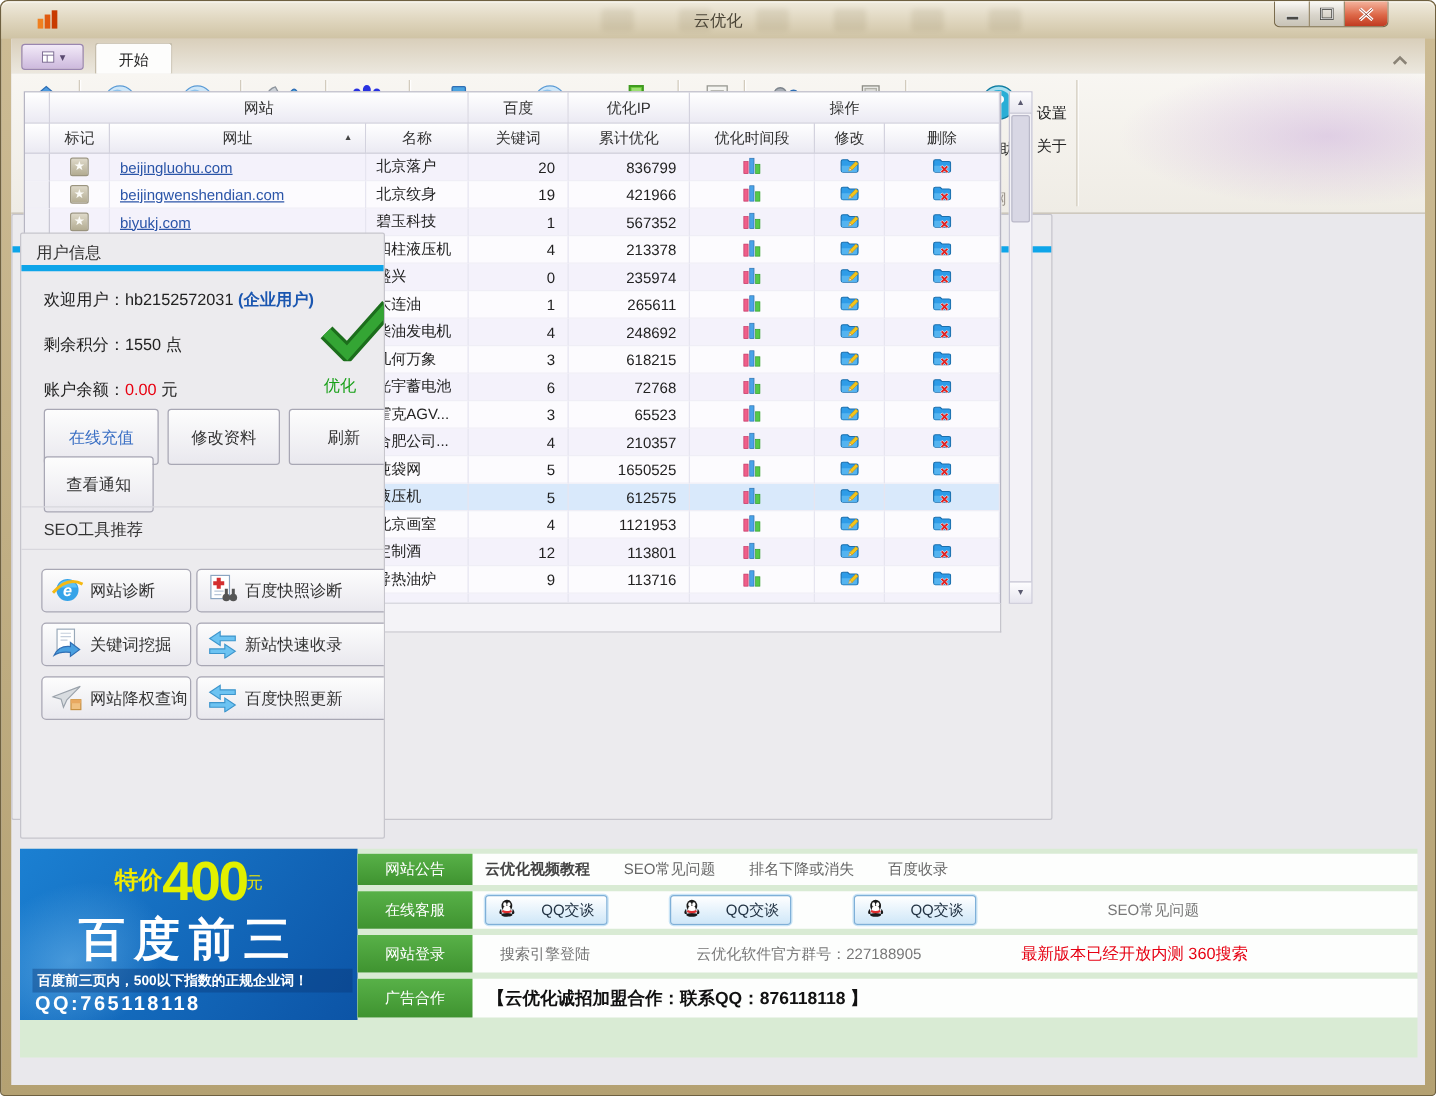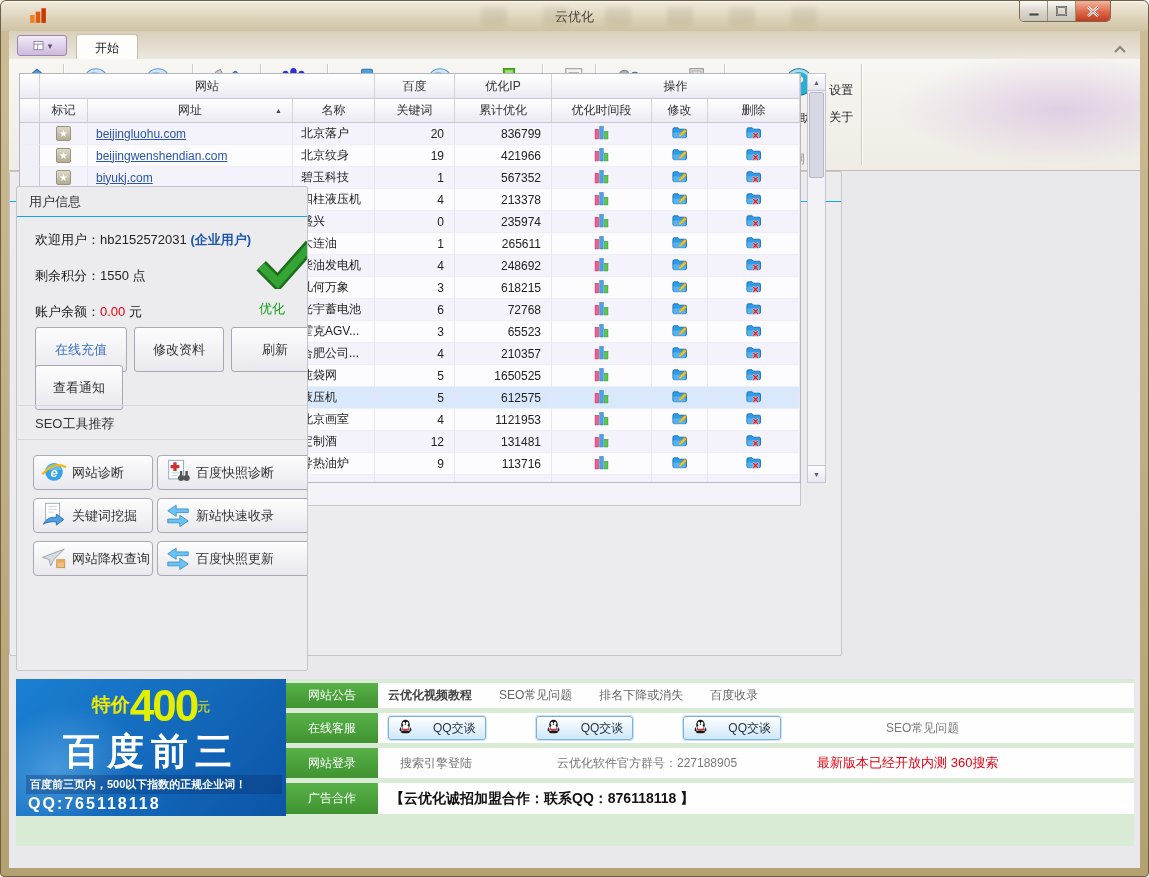--- a/index.html
+++ b/index.html
@@ -39,21 +39,21 @@
     padding:6px 7px 0;cursor:default;}
   .rib-btn svg{width:34px;height:34px;}
   .rib-btn .lbl{font-size:12px;color:#222;margin-top:7px;white-space:nowrap;}
   .rib-stack{display:flex;flex-direction:column;justify-content:center;gap:10px;padding:0 6px;}
   .rib-stack .sm{font-size:12px;color:#222;white-space:nowrap;}
   .rib-grouplabel{height:21px;line-height:20px;text-align:center;font-size:12px;color:#9B948A;}
   .rib-sep{width:1px;background:#D2CBBD;box-shadow:1px 0 0 rgba(255,255,255,.9);margin:5px 2px;}
   
   .panel{position:absolute;background:#ECEBEE;border:1px solid #C6C5CC;border-radius:2px;}
   .panel-h{height:30px;line-height:30px;padding-left:12px;font-size:13px;color:#333;
-    border-bottom:1px solid #0ea5e9;}
+    border-bottom:5px solid #0ea5e9;}
   .user-panel{left:7px;top:155px;width:292px;height:485px;overflow:hidden;z-index:1;}
   .u-line{position:absolute;left:18px;white-space:nowrap;font-size:13px;color:#222;}
   .u-blue{color:#1A56B0;font-weight:bold;}
   .u-red{color:#E80010;}
   .u-green{position:absolute;left:242px;top:113px;color:#18A018;font-size:13px;}
   .u-check{position:absolute;left:238px;top:52px;width:62px;height:50px;}
   .btn{display:inline-flex;align-items:center;justify-content:center;height:45px;
     background:linear-gradient(#FDFDFD,#E9E8EE);border:1px solid #A8A7B4;border-radius:3px;
     font-size:13px;color:#333;padding:0 10px;}
   .btn.link{color:#3A6FC4;}
@@ -989,21 +989,21 @@
           <div class="trow alt">
             <div class="td ind" style="width: 20px;"></div>
             <div class="td ctr" style="width: 48px;">
               <span class="star gray">★</span>
             </div>
             <div class="td " style="width: 205px;">
               <a>jxdzjsc.com</a>
             </div>
             <div class="td " style="width: 82px; padding-left: 8px;">定制酒</div>
             <div class="td num" style="width: 80px;">12</div>
-            <div class="td num" style="width: 97px;">131481</div>
+            <div class="td num" style="width: 97px;">113801</div>
             <div class="td ctr" style="width: 100px;">
               <span><svg class="cell-ic" viewBox="0 0 14 14">
                   <rect x="1" y="4" width="3.2" height="9" fill="#EF5F8A" stroke="#C03060" stroke-width=".5"></rect>
                   <rect x="5.4" y="1.5" width="3.2" height="11.5" fill="#4AA3E8" stroke="#2D6FAE" stroke-width=".5"></rect>
                   <rect x="9.8" y="6" width="3.2" height="7" fill="#55C94A" stroke="#2F9A28" stroke-width=".5"></rect>
                 </svg></span>
             </div>
             <div class="td ctr" style="width: 56px;">
               <span><svg class="cell-ic" viewBox="0 0 16 16">
                   <path d="M1 4.5 q0 -1.5 1.5 -1.5 h4 l1.5 1.5 h6 q1.5 0 1.5 1.5 v6 q0 1.5 -1.5 1.5 H2.5 q-1.5 0 -1.5 -1.5z" fill="#2E9CE8" stroke="#1A6FAE"></path>

